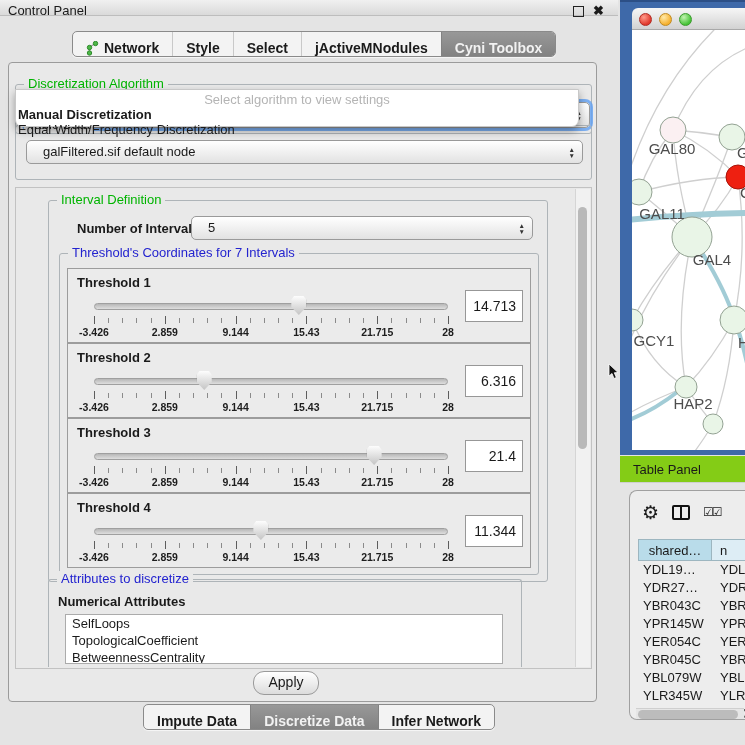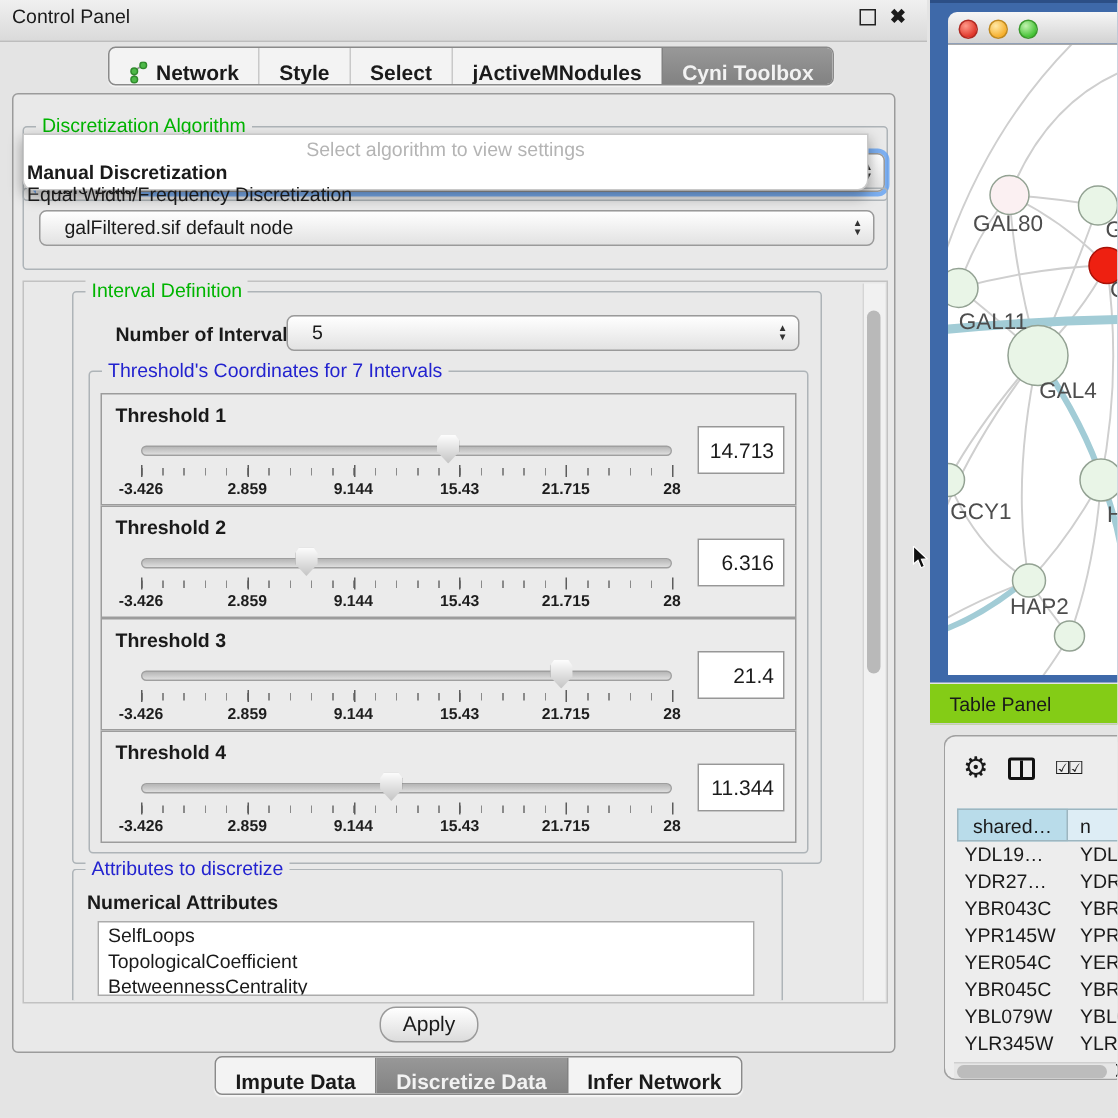--- a/index.html
+++ b/index.html
@@ -2,21 +2,21 @@
 <html><head>
 <meta charset="utf-8">
 <style>
   html,body{margin:0;padding:0;}
   body{width:745px;height:745px;position:relative;overflow:hidden;
        background:#e4e4e4;font-family:"Liberation Sans",sans-serif;color:#1a1a1a;}
   .abs{position:absolute;}
 
   
   .cp{left:0;top:0;width:618px;height:745px;background:#e4e4e4;}
-  .titlebar{left:0;top:0;width:618px;height:28px;background:linear-gradient(#f0f0f0,#dadada);
+  .titlebar{left:0;top:0;width:618px;height:16px;background:linear-gradient(#f0f0f0,#dadada);
             border-bottom:1px solid #bdbdbd;font-size:13px;line-height:22px;padding-left:8px;box-sizing:border-box;}
   .winbtns{position:absolute;right:14px;top:0;height:22px;display:flex;align-items:center;gap:9px;}
   .float-btn{width:9px;height:9px;border:1.5px solid #222;display:inline-block;background:#fff0;}
   .close-btn{font-size:13px;font-weight:bold;line-height:22px;}
 
   .tabstrip{display:flex;height:24px;border:1px solid #8a8a8a;border-radius:5px;overflow:hidden;
             background:#f3f3f3;align-items:stretch;box-shadow:0 1px 1px rgba(255,255,255,.7);}
   .tab{padding:0 13px;font-size:14px;font-weight:600;display:flex;align-items:flex-end;gap:5px;
        color:#1a1a1a;border-left:1px solid #c9c9c9;white-space:nowrap;}
   .tab:first-child{border-left:none;}
@@ -164,21 +164,21 @@
     <div class="group" style="left:6px;top:62px;width:577px;height:55px;">
       <span class="gtitle t-black">Table Data</span>
       <div class="combo" style="position:absolute;left:10px;top:14px;width:557px;height:24px;line-height:22px;">
         <span>galFiltered.sif default node</span>
         <span class="arrows">▲<br>▼</span>
       </div>
     </div>
 
     <div class="abs scrollpane">
 
-      <div class="group" style="left:32px;top:6px;width:500px;height:382px;">
+      <div class="group" style="left:32px;top:12px;width:500px;height:382px;">
         <span class="gtitle t-green">Interval Definition</span>
 
         <span style="position:absolute;left:28px;top:20px;font-size:13px;font-weight:bold;">Number of Intervals</span>
         <div class="combo" style="position:absolute;left:142px;top:15px;width:342px;height:24px;line-height:22px;">
           <span>5</span>
           <span class="arrows">▲<br>▼</span>
         </div>
 
         <div class="group" style="left:10px;top:52px;width:480px;height:322px;">
           <span class="gtitle t-blue">Threshold's Coordinates for 7 Intervals</span>

